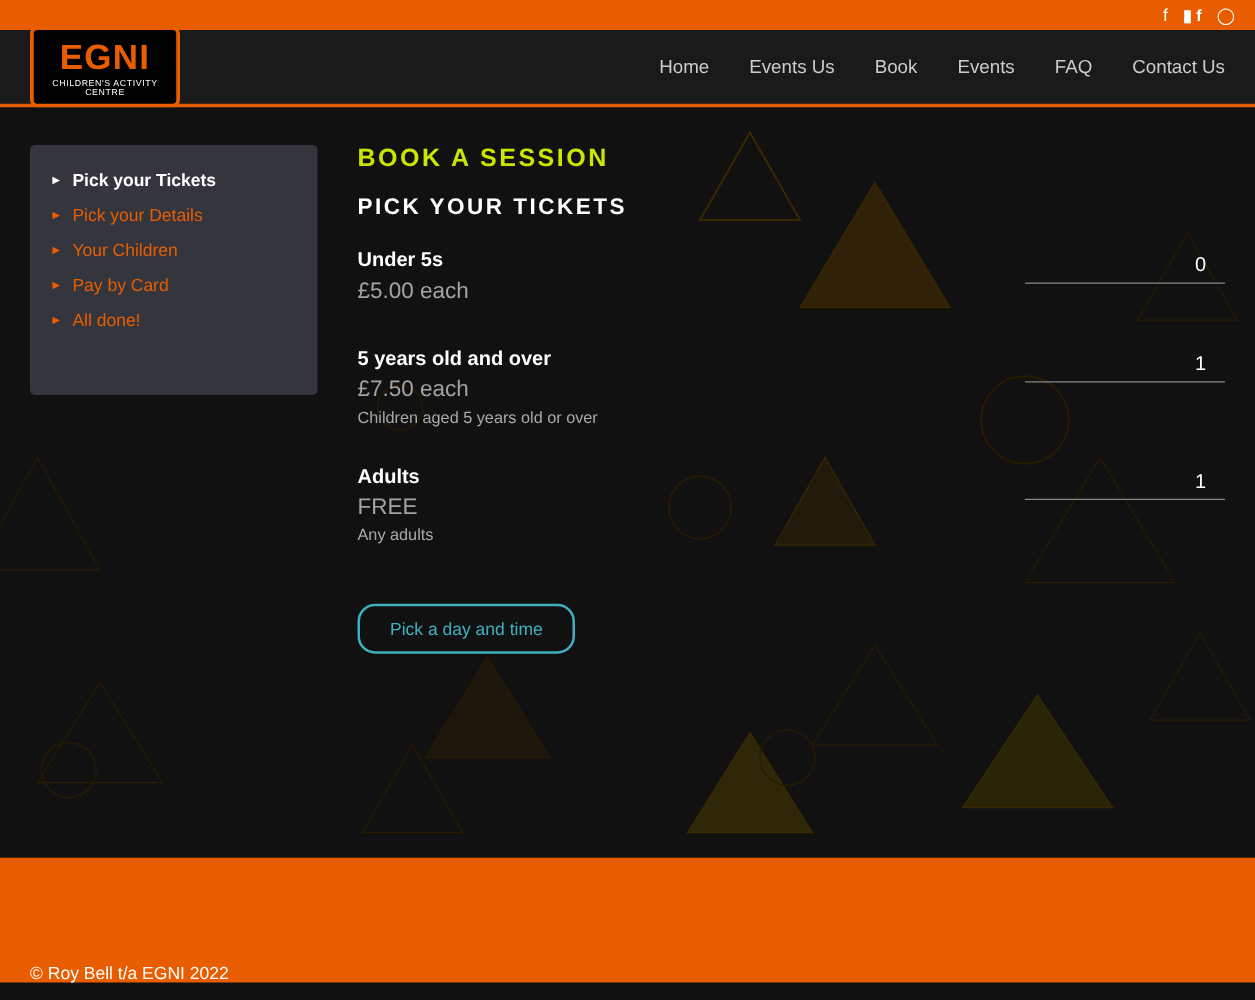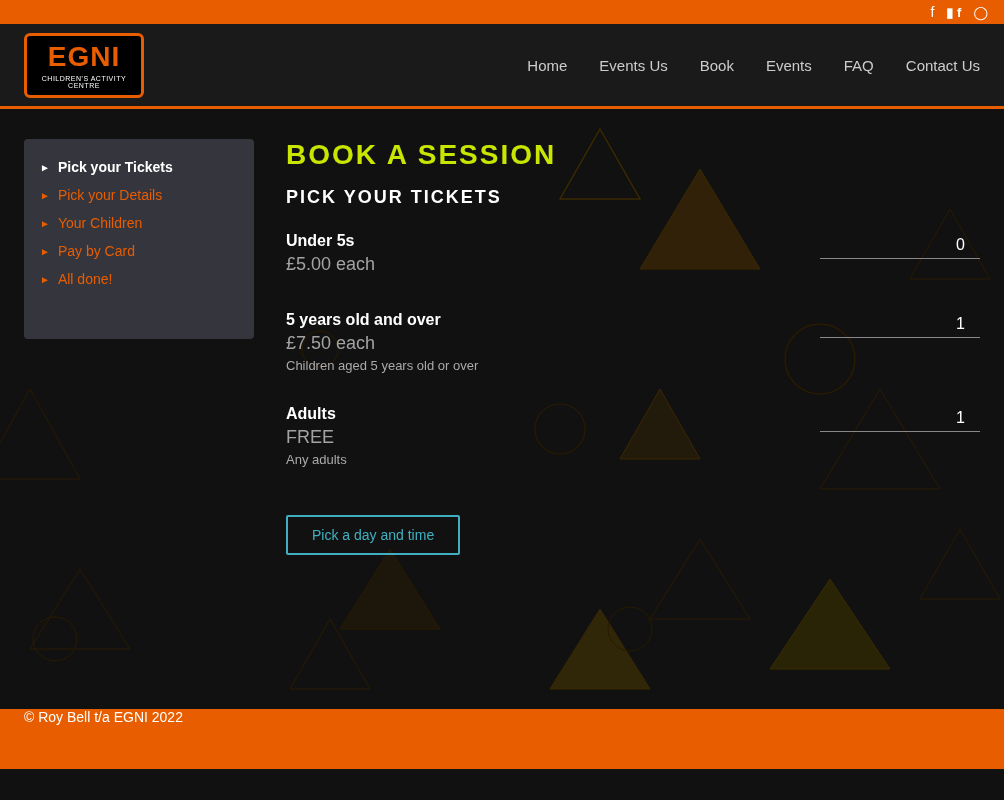--- a/index.html
+++ b/index.html
@@ -17,21 +17,21 @@
     }
     .top-bar .social-icon {
       color: #fff;
       font-size: 14px;
       cursor: pointer;
     }
 
     
     .header {
       background: #1a1a1a;
-      height: 85px;
+      height: 62px;
       display: flex;
       align-items: center;
       justify-content: space-between;
       padding: 0 24px;
       border-bottom: 3px solid #e85d00;
     }
     .logo-box {
       border: 3px solid #e85d00;
       border-radius: 6px;
       width: 120px;
@@ -116,21 +116,21 @@
     }
 
     
     .booking-content {
       flex: 1;
       z-index: 1;
       padding-top: 10px;
     }
     .booking-title {
       font-family: 'Arial Black', Arial, sans-serif;
-      font-size: 28px;
+      font-size: 20px;
       color: #c8e600;
       font-weight: 900;
       text-transform: uppercase;
       letter-spacing: 2px;
       margin-bottom: 16px;
     }
     .section-title {
       font-family: 'Arial Black', Arial, sans-serif;
       font-size: 18px;
       color: #fff;
@@ -181,30 +181,30 @@
     }
 
     
     .pick-day-btn {
       background: transparent;
       border: 2px solid #40b0c0;
       color: #40b0c0;
       padding: 10px 24px;
       font-size: 14px;
       cursor: pointer;
-      border-radius: 2px;
+      border-radius: 14px;
       margin-top: 16px;
     }
 
     
     .footer {
       background: #e85d00;
-      height: 60px;
-      display: flex;
-      align-items: flex-start;
+      height: 100px;
+      display: flex;
+      align-items: flex-end;
       padding: 0 24px;
     }
     .footer-text {
       color: #fff;
       font-size: 14px;
     }
 
     
     svg.bg-svg {
       position: absolute;

